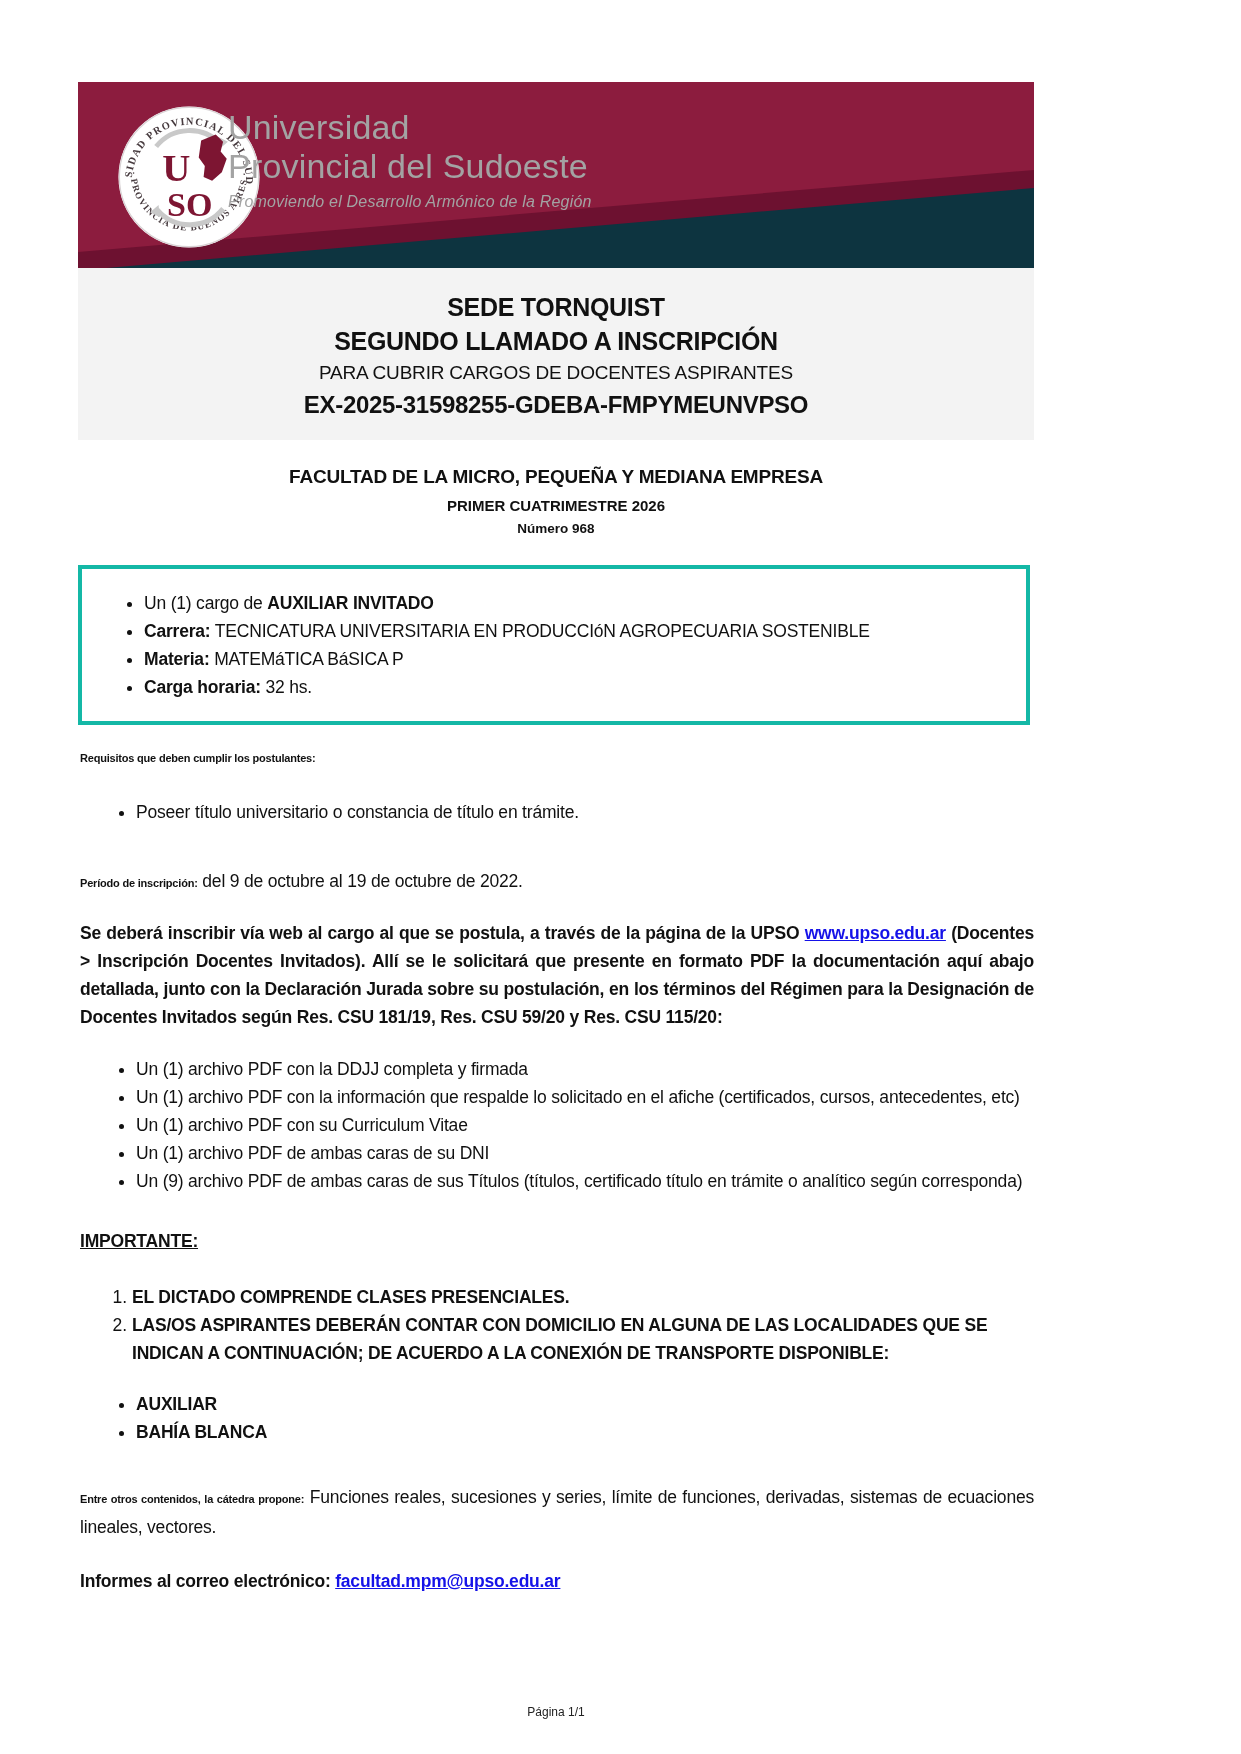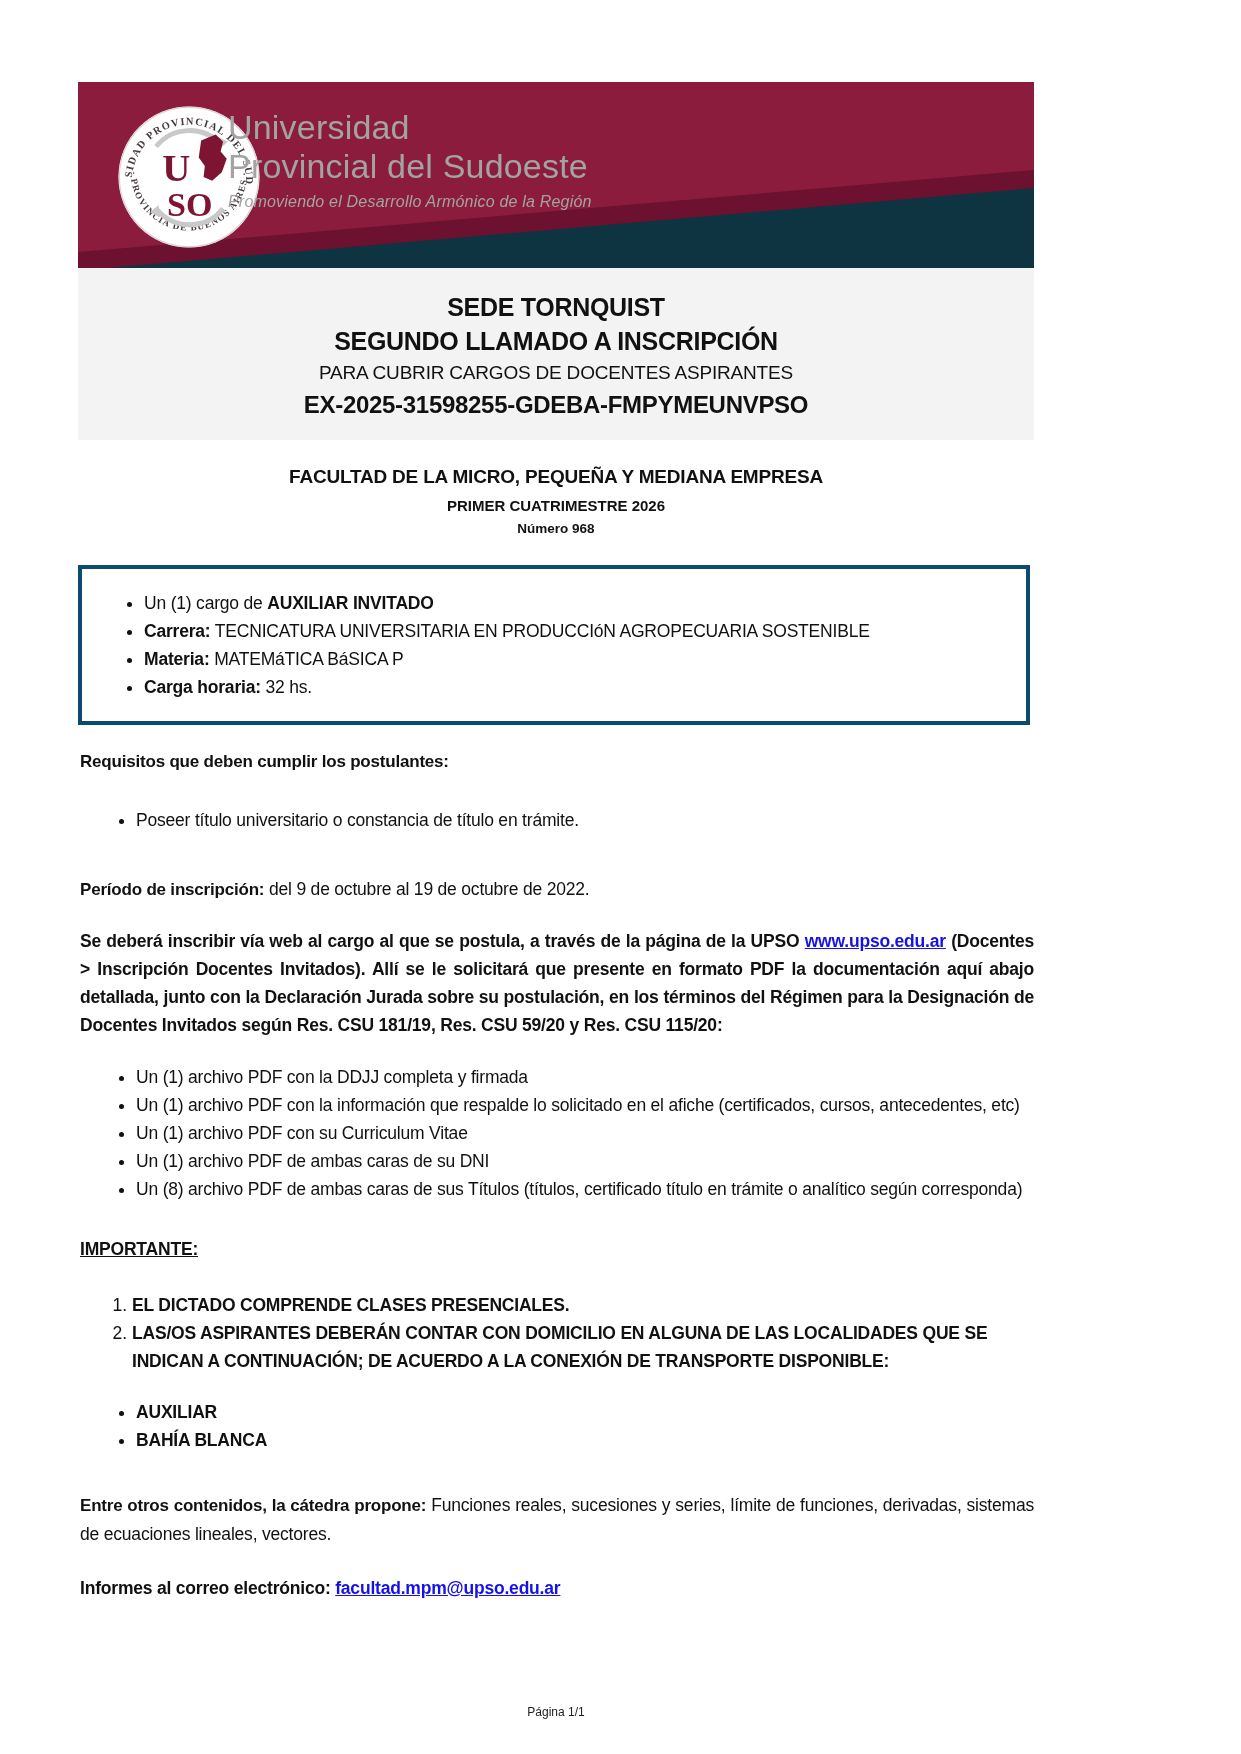--- a/index.html
+++ b/index.html
@@ -37,27 +37,27 @@
   .tb-line3 { font-size:19px; line-height:30px; letter-spacing:-0.2px; }
   .tb-line4 { font-size:24px; font-weight:bold; letter-spacing:-0.3px; line-height:34px; }
   
   .faculty-block { position:absolute; left:78px; top:466px; width:956px; text-align:center; }
   .fb-faculty { font-size:19px; font-weight:bold; letter-spacing:-0.2px; }
   .fb-term { font-size:15px; font-weight:bold; margin-top:9px; }
   .fb-number { font-size:13.5px; font-weight:bold; margin-top:7px; }
   
   .position-box {
     position:absolute; left:78px; top:565px; width:952px;
-    border:4px solid #0c4a6e; background:#ffffff; padding:20px 20px 20px 20px;
+    border:4px solid #14b8a6; background:#ffffff; padding:20px 20px 20px 20px;
   }
   .position-box ul { list-style:disc; padding-left:42px; }
   .position-box li { font-size:17.5px; line-height:28px; letter-spacing:-0.2px; }
   
   .content { position:absolute; left:80px; top:752px; width:954px; }
-  .h-bold { font-size:17px; font-weight:bold; letter-spacing:-0.2px; }
+  .h-bold { font-size:11px; font-weight:bold; letter-spacing:-0.2px; }
   .sec-requisitos-list { list-style:disc; padding-left:56px; margin-top:34px; }
   .sec-requisitos-list li { font-size:17.5px; line-height:28px; letter-spacing:-0.2px; }
   .sec-periodo { margin-top:45px; font-size:17.5px; letter-spacing:-0.2px; }
   .sec-instrucciones {
     margin-top:27px; font-size:17.5px; font-weight:bold; line-height:28px;
     text-align:justify; letter-spacing:-0.2px;
   }
   a { color:#1512e8; text-decoration:underline; }
   .docs-list { list-style:disc; padding-left:56px; margin-top:24px; }
   .docs-list li { font-size:17.5px; line-height:28px; letter-spacing:-0.2px; }
@@ -150,21 +150,21 @@
 
     <p class="sec-instrucciones">
       <span>Se deberá inscribir vía web al cargo al que se postula, a través de la página de la UPSO </span><a href="#">www.upso.edu.ar</a><span> (Docentes &gt; Inscripción Docentes Invitados). Allí se le solicitará que presente en formato PDF la documentación aquí abajo detallada, junto con la Declaración Jurada sobre su postulación, en los términos del Régimen para la Designación de Docentes Invitados según Res. CSU 181/19, Res. CSU 59/20 y Res. CSU 115/20:</span>
     </p>
 
     <ul class="docs-list">
       <li>Un (1) archivo PDF con la DDJJ completa y firmada</li>
       <li>Un (1) archivo PDF con la información que respalde lo solicitado en el afiche (certificados, cursos, antecedentes, etc)</li>
       <li>Un (1) archivo PDF con su Curriculum Vitae</li>
       <li>Un (1) archivo PDF de ambas caras de su DNI</li>
-      <li>Un (8) archivo PDF de ambas caras de sus Títulos (títulos, certificado título en trámite o analítico según corresponda)</li>
+      <li>Un (9) archivo PDF de ambas caras de sus Títulos (títulos, certificado título en trámite o analítico según corresponda)</li>
     </ul>
 
     <div class="sec-importante">IMPORTANTE:</div>
 
     <ol class="imp-list">
       <li><span>EL DICTADO COMPRENDE CLASES PRESENCIALES.</span></li>
       <li><span>LAS/OS ASPIRANTES DEBERÁN CONTAR CON DOMICILIO EN ALGUNA  DE LAS LOCALIDADES QUE SE INDICAN A CONTINUACIÓN; DE ACUERDO A LA CONEXIÓN DE TRANSPORTE DISPONIBLE:</span></li>
     </ol>
 
     <ul class="loc-list">

